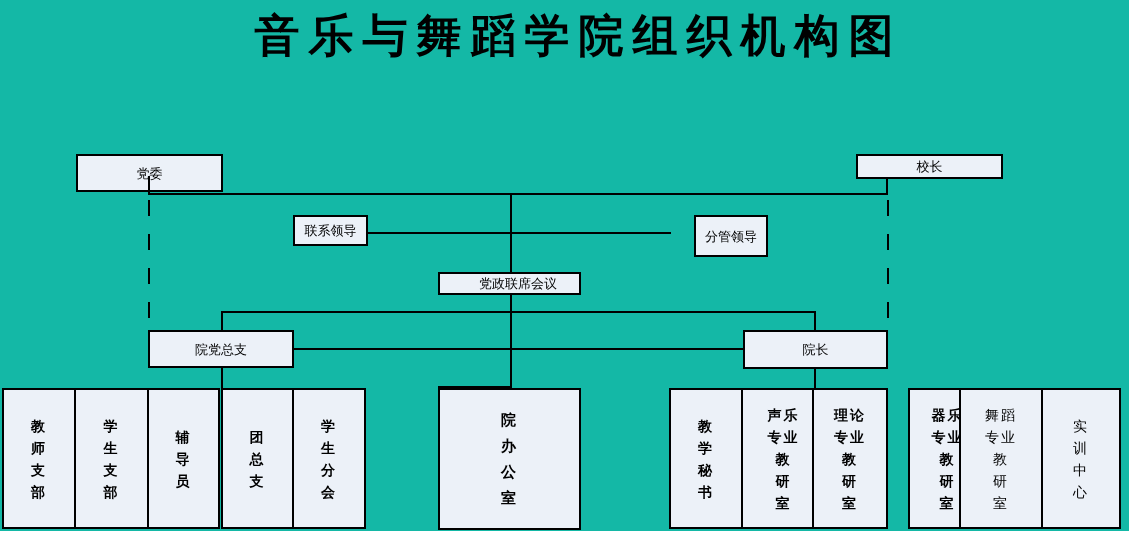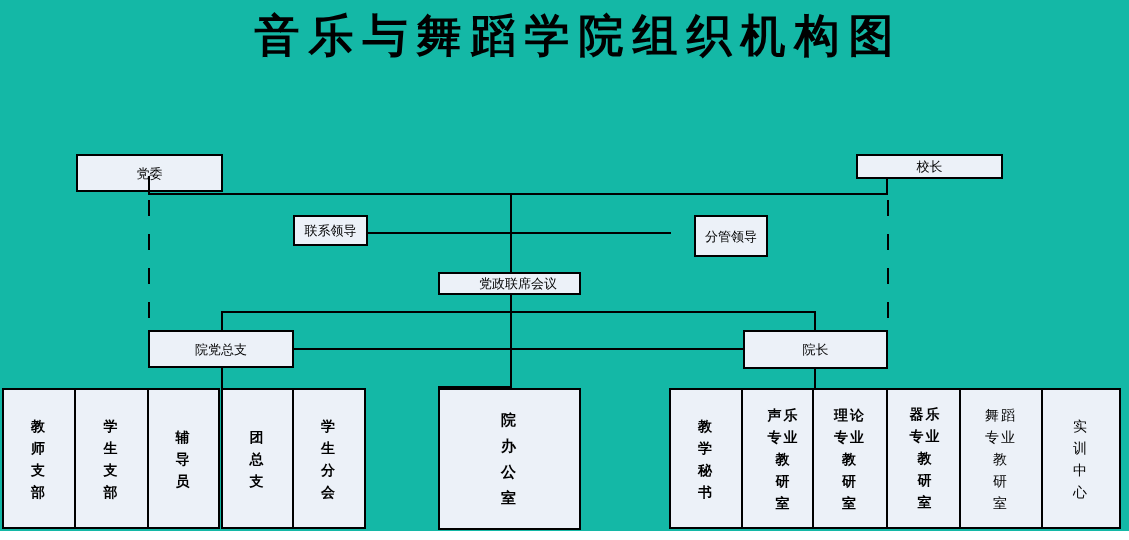--- a/index.html
+++ b/index.html
@@ -56,21 +56,21 @@
   }
   #n-jiaoshi   { left:2px;    width:74px; }
   #n-xuesheng  { left:74px;   width:75px; }
   #n-fudaoyuan { left:147px;  width:73px; }
   #n-tuanzz    { left:221px;  width:73px; }
   #n-xsfenhui  { left:292px;  width:74px; }
   #n-bangongshi{ left:438px;  width:143px; height:142px; font-size:15px; line-height:26px; }
   #n-jiaoxmishu{ left:669px;  width:74px; }
   #n-shengyue  { left:741px;  width:73px;padding-left:12px; }
   #n-lilun     { left:812px;  width:76px; }
-  #n-qiyue     { left:886px;  width:79px;font-family:Liberation Serif, serif; }
+  #n-qiyue     { left:908px;  width:79px; }
   #n-wudao     { left:959px;  width:84px; font-weight:400; font-family:Liberation Sans, sans-serif; }
   #n-shixun    { left:1041px; width:80px; font-weight:400; font-family:"DejaVu Serif", serif; }
 
   
   .line { position:absolute; background:#000; }
   .l-v  { width:2px; }
   .l-h  { height:2px; }
   .dash {
     position:absolute; width:2px;
     background:repeating-linear-gradient(to bottom, #000 0 16px, transparent 16px 34px);

